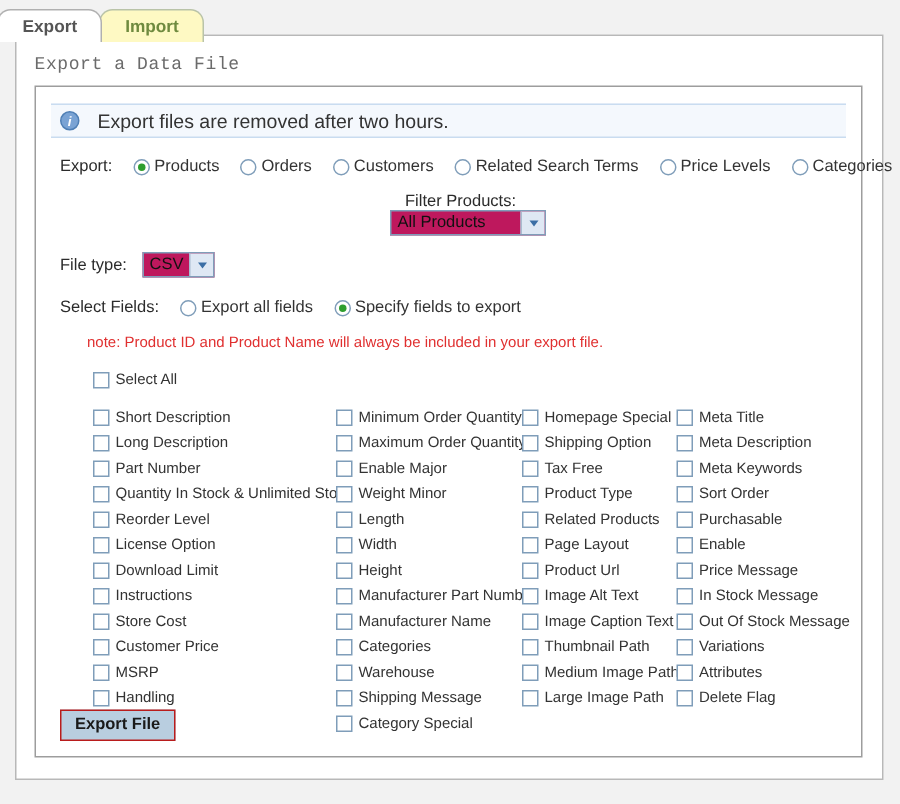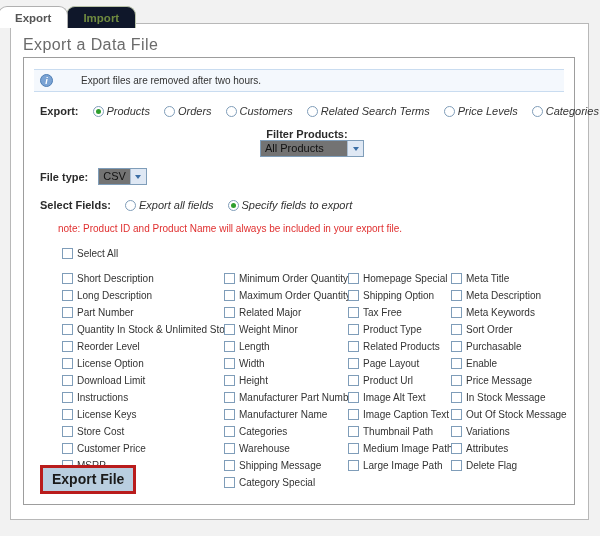--- a/index.html
+++ b/index.html
@@ -44,44 +44,45 @@
     position: relative;
     cursor: pointer;
   }
   .tab.active {
     background: #ffffff;
     color: #555;
     z-index: 3;
     border-color: #b0b0b0;
   }
   .tab.inactive {
-    background: #0f172a;
+    background: #fef9c3;
     color: #6f8a3f;
     z-index: 2;
     border-color: #b9c3a8;
   }
 
   
   .panel {
     position: absolute;
     left: 10px;
     top: 23px;
     width: 579px;
     height: 497px;
     background: #ffffff;
     border: 1px solid #b8b8b8;
     box-sizing: border-box;
     z-index: 1;
   }
   .panel-title {
-    font-size: 16px;
+    font-size: 12px;
     color: #6b6b6b;
     font-weight: normal;
     letter-spacing: 0.4px;
     padding: 12px 0 0 12px;
+    font-family: Liberation Mono, monospace;
   }
 
   
   .inner {
     position: absolute;
     left: 12px;
     top: 33px;
     width: 552px;
     height: 448px;
     border: 1px solid #9d9d9d;
@@ -110,44 +111,44 @@
     font-size: 9px;
     font-weight: bold;
     font-style: italic;
     line-height: 13px;
     text-align: center;
     margin-left: 6px;
     flex: none;
     box-sizing: border-box;
   }
   .info-text {
-    margin-left: 28px;
-    font-size: 10px;
+    margin-left: 12px;
+    font-size: 13px;
     color: #333;
   }
 
   
   .row {
     display: flex;
     align-items: center;
     padding-left: 16px;
   }
   .row-label {
-    font-weight: bold;
+    font-weight: normal;
     font-size: 11px;
     color: #2b2b2b;
     white-space: nowrap;
   }
   .r-export   { margin-top: 13px; }
   .r-filter   { margin-top: 11px; flex-direction: column; }
   .r-filetype { margin-top: 11px; }
   .r-fields   { margin-top: 14px; }
 
   
-  .radio-group { display: flex; align-items: center; font-style: italic; }
+  .radio-group { display: flex; align-items: center; }
   .radio-item {
     display: flex;
     align-items: center;
     margin-left: 14px;
     cursor: pointer;
     white-space: nowrap;
   }
   .radio {
     width: 11px;
     height: 11px;
@@ -170,21 +171,21 @@
     margin-left: 3px;
     font-size: 11px;
     color: #333;
   }
 
   
   .select {
     display: inline-flex;
     align-items: center;
     height: 17px;
-    background: #737373;
+    background: #be185d;
     border: 1px solid #7f9db9;
     box-sizing: border-box;
     margin-left: 10px;
     font-size: 11px;
     color: #111;
     cursor: pointer;
     position: relative;
   }
   .select .sel-value {
     padding: 0 4px 0 4px;
@@ -254,23 +255,23 @@
     margin-top: 8px;
     height: 230px;
   }
 
   
   .btn {
     position: absolute;
     left: 16px;
     bottom: 10px;
     background: #b9cee0;
-    border: 3px solid #b91c1c;
+    border: 1px solid #b91c1c;
     color: #1a1a1a;
-    font-size: 14px;
+    font-size: 11px;
     font-weight: bold;
     padding: 3px 9px 4px 9px;
     cursor: pointer;
     font-family: "Liberation Sans", sans-serif;
   }
 </style>
 </head>
 <body>
 
 <div class="tabstrip">
@@ -393,24 +394,20 @@
           <label class="cb-item">
             <span class="checkbox"></span>
             <span class="cb-label">Download Limit</span>
           </label>
           <label class="cb-item">
             <span class="checkbox"></span>
             <span class="cb-label">Instructions</span>
           </label>
           <label class="cb-item">
             <span class="checkbox"></span>
-            <span class="cb-label">License Keys</span>
-          </label>
-          <label class="cb-item">
-            <span class="checkbox"></span>
             <span class="cb-label">Store Cost</span>
           </label>
           <label class="cb-item">
             <span class="checkbox"></span>
             <span class="cb-label">Customer Price</span>
           </label>
           <label class="cb-item">
             <span class="checkbox"></span>
             <span class="cb-label">MSRP</span>
           </label>
@@ -423,21 +420,21 @@
           <label class="cb-item">
             <span class="checkbox"></span>
             <span class="cb-label">Minimum Order Quantity</span>
           </label>
           <label class="cb-item">
             <span class="checkbox"></span>
             <span class="cb-label">Maximum Order Quantity</span>
           </label>
           <label class="cb-item">
             <span class="checkbox"></span>
-            <span class="cb-label">Related Major</span>
+            <span class="cb-label">Enable Major</span>
           </label>
           <label class="cb-item">
             <span class="checkbox"></span>
             <span class="cb-label">Weight Minor</span>
           </label>
           <label class="cb-item">
             <span class="checkbox"></span>
             <span class="cb-label">Length</span>
           </label>
           <label class="cb-item">

